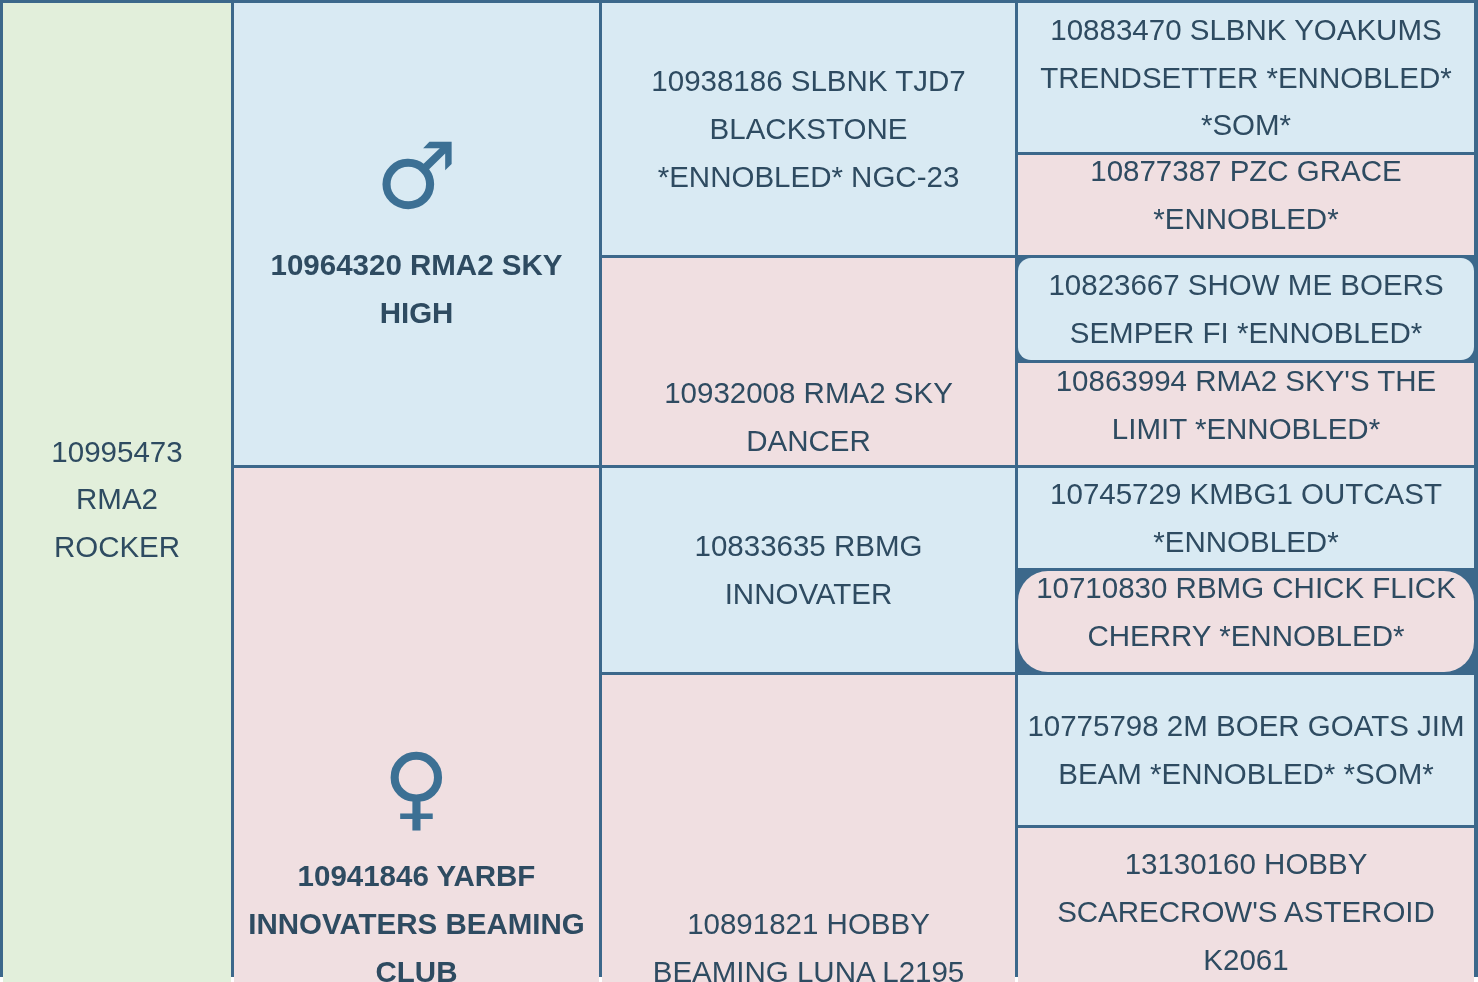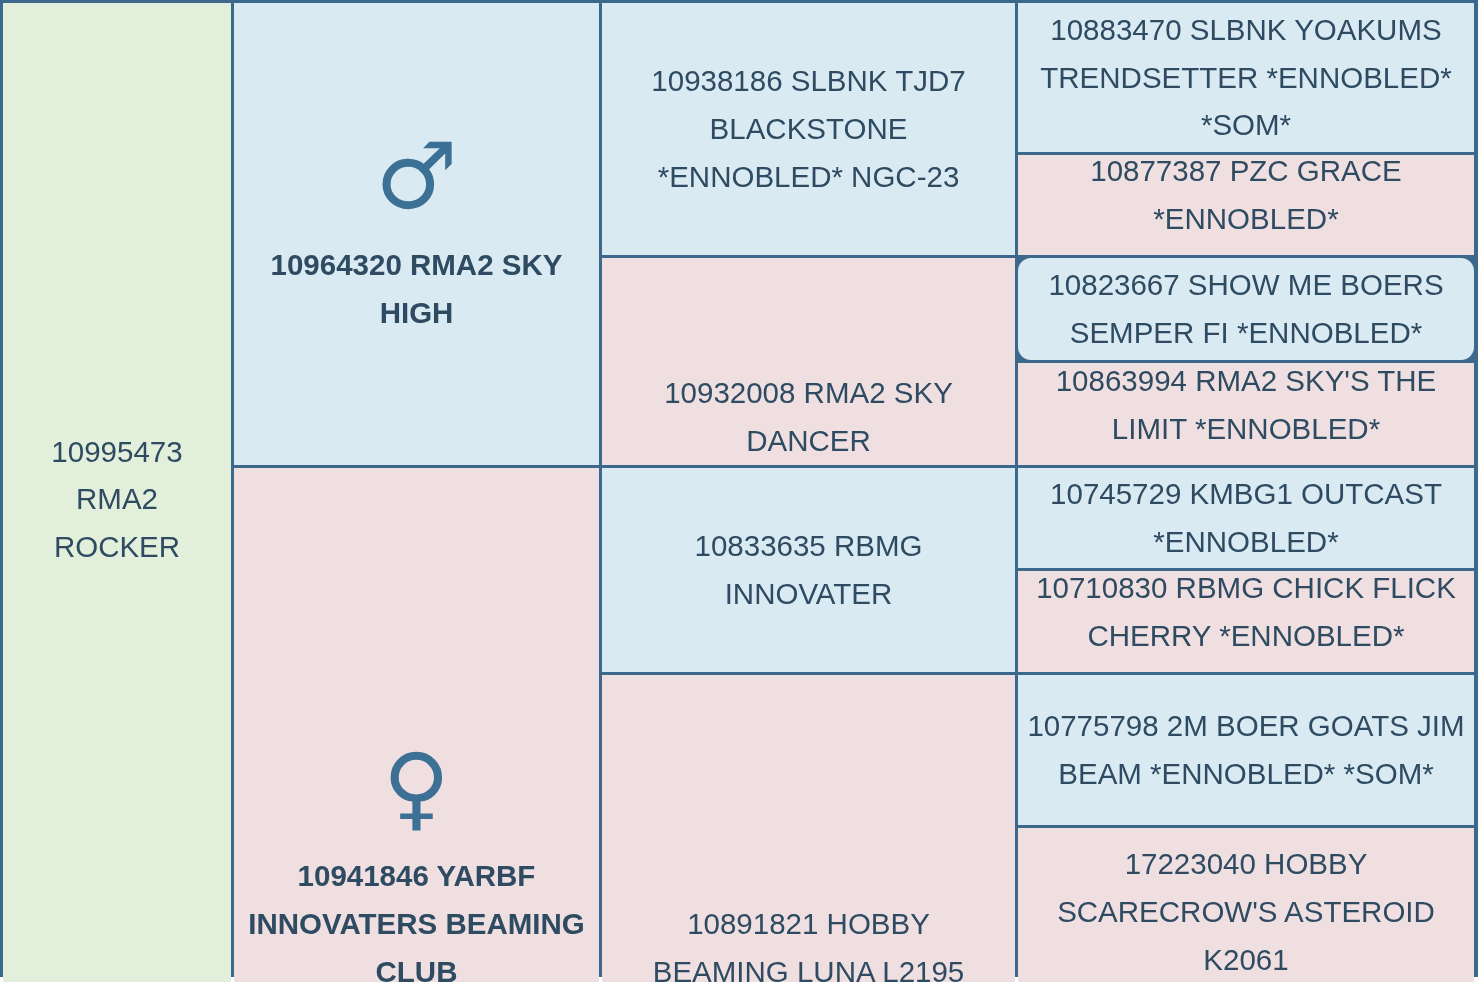--- a/index.html
+++ b/index.html
@@ -50,21 +50,21 @@
   
   .c-subject{grid-column:1;grid-row:1 / 9;padding:0 16px;}
   .c-sire   {grid-column:2;grid-row:1 / 5;padding:0 14px;}
   .c-dam    {grid-column:2;grid-row:5 / 9;padding:0 14px;}
   .c-ss {grid-column:3;grid-row:1 / 3;padding:0 28px;}
   .c-sd {grid-column:3;grid-row:3 / 5;padding:0 28px;}
   .c-ds {grid-column:3;grid-row:5 / 7;padding:0 28px;}
   .c-dd {grid-column:3;grid-row:7 / 9;padding:0 28px;}
   .g3{grid-column:4;padding:12px 6px;}
   .r1{grid-row:1;} .r2{grid-row:2;} .r3{grid-row:3;border-radius:13px;} .r4{grid-row:4;}
-  .r5{grid-row:5;} .r6{grid-row:6;} .r7{grid-row:7;} .r8{grid-row:8;}
+  .r5{grid-row:5;} .r6{grid-row:6;border-radius:30px;} .r7{grid-row:7;} .r8{grid-row:8;}
 </style>
 </head>
 <body>
 
 <div class="pedigree">
 
   <div class="cell subject c-subject">
     <span>10995473 RMA2 ROCKER</span>
   </div>
 
@@ -105,16 +105,16 @@
   <div class="cell male g3 r5">
     <span>10745729 KMBG1 OUTCAST *ENNOBLED*</span>
   </div>
   <div class="cell female g3 r6">
     <span>10710830 RBMG CHICK FLICK CHERRY *ENNOBLED*</span>
   </div>
   <div class="cell male g3 r7">
     <span>10775798 2M BOER GOATS JIM BEAM *ENNOBLED* *SOM*</span>
   </div>
   <div class="cell female g3 r8">
-    <span>17223040 HOBBY SCARECROW'S ASTEROID K2061</span>
+    <span>13130160 HOBBY SCARECROW'S ASTEROID K2061</span>
   </div>
 
 </div>
 
 </body></html>

